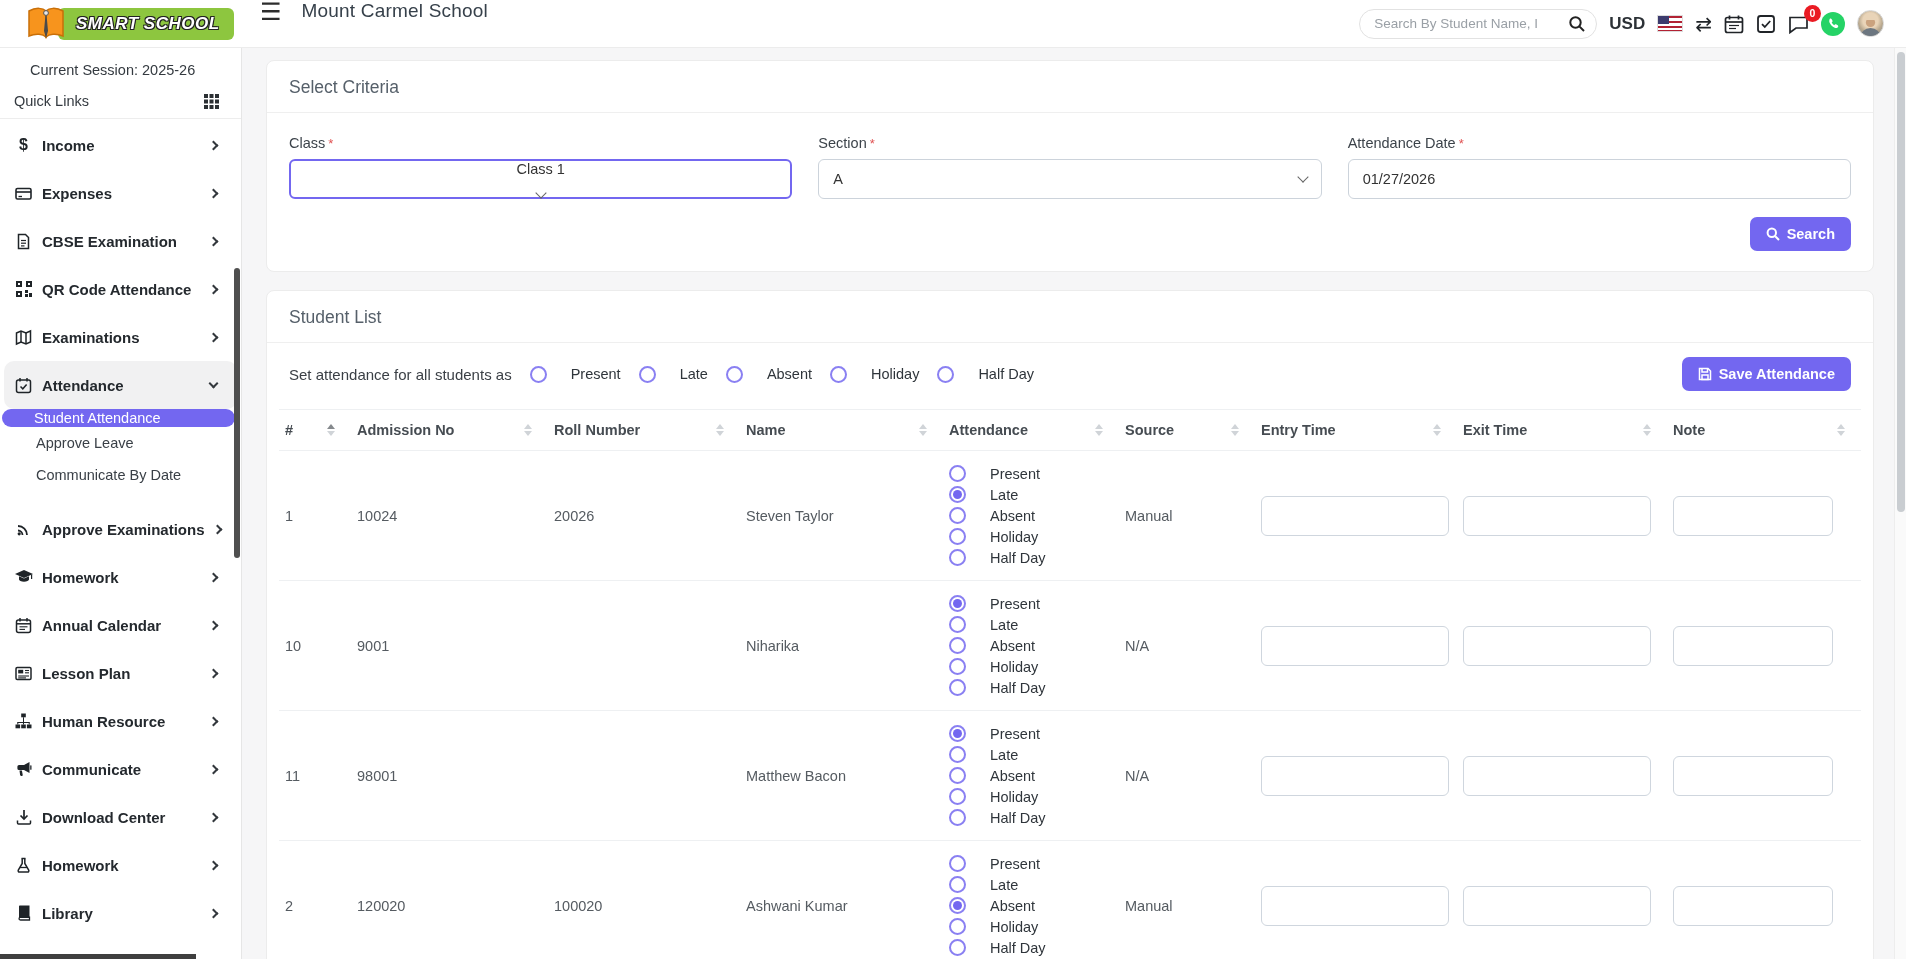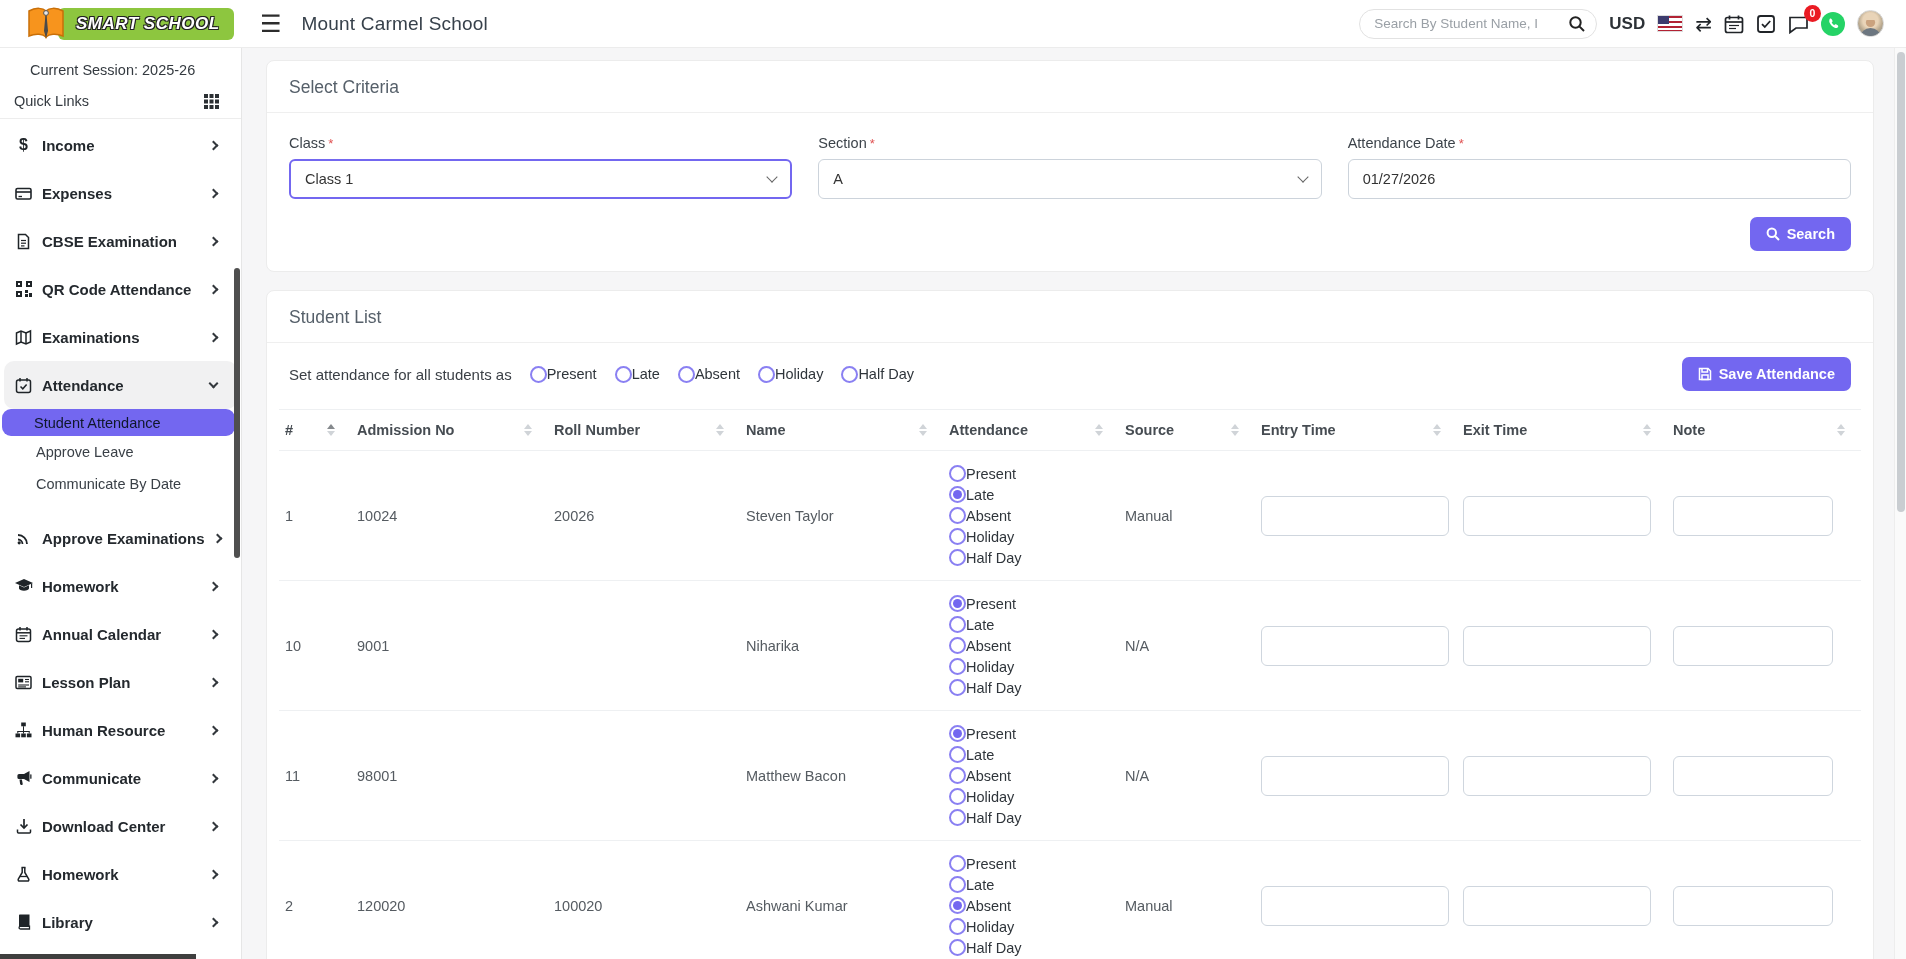--- a/index.html
+++ b/index.html
@@ -1,21 +1,21 @@
 <!DOCTYPE html>
 <html style="--accent: #7367f0;"><head>
 <meta charset="utf-8">
 <style>
   :root{ --accent:#7367f0; --ink:#2f3337; --muted:#6b7077; }
   *{box-sizing:border-box; margin:0; padding:0;}
   html,body{width:1906px;height:959px;overflow:hidden;}
   body{font-family:"Liberation Sans",sans-serif; background:#f6f6f7; color:var(--ink); position:relative;}
 
   
-  .topbar{position:absolute;top:0;left:0;right:0;height:48px;background:#fff;border-bottom:1px solid #ececec;display:flex;align-items:center;z-index:5;}
+  .topbar{position:absolute;top:0;left:0;right:0;height:48px;background:#fff;border-bottom:1px solid #ececec;display:flex;z-index:5;}
   .logo-area{width:242px;display:flex;align-items:center;padding-left:26px;gap:0;}
   .logo-book{width:40px;height:38px;flex:0 0 auto;margin-right:-8px;z-index:2;}
   .logo-badge{background:#8dc63f;border-radius:6px;color:#fff;font-weight:bold;font-style:italic;font-size:17px;letter-spacing:.5px;padding:6px 14px 6px 18px;text-shadow:-1px -1px 0 #222,1px -1px 0 #222,-1px 1px 0 #222,1px 1px 0 #222;white-space:nowrap;}
   .hamburger{font-size:24px;color:#2c2c2c;margin:0 20px 0 18px;cursor:pointer;line-height:1;}
   .app-title{font-size:19px;font-weight:normal;color:#37414b;letter-spacing:.2px;}
   .top-right{margin-left:auto;display:flex;align-items:center;gap:12px;padding-right:22px;}
   .searchbox{position:relative;width:238px;}
   .searchbox input{width:100%;height:30px;border:1px solid #e2e2e2;border-radius:16px;padding:0 34px 0 14px;font-size:13.5px;color:#555;outline:none;font-family:"Liberation Sans",sans-serif;}
   .searchbox input::placeholder{color:#9aa0a6;}
   .searchbox .s-ico{position:absolute;right:11px;top:6px;}
@@ -34,42 +34,42 @@
   .session{padding:14px 14px 6px 14px;font-size:14.5px;color:#343a40;margin-left:16px;}
   .quicklinks{display:flex;align-items:center;justify-content:space-between;padding:9px 22px 9px 14px;font-size:14.5px;color:#343a40;border-bottom:1px solid #ededed;cursor:pointer;}
   .nav{padding-top:2px;}
   .nav-item{height:48px;display:flex;align-items:center;padding:0 24px 0 14px;gap:9px;cursor:pointer;}
   .nav-item.active-parent{background:#f1f1f2;border-radius:10px;margin:0 4px;padding:0 20px 0 10px;}
   .nav-icon{width:19px;display:inline-flex;justify-content:center;color:#1f2428;font-weight:bold;font-size:16px;flex:0 0 auto;}
   .nav-label{font-size:15px;font-weight:bold;color:#24292e;flex:1;white-space:nowrap;}
   .chev{width:7px;height:7px;border-right:2px solid #33383d;border-bottom:2px solid #33383d;transform:rotate(-45deg);flex:0 0 auto;}
   .chev.down{transform:rotate(45deg);margin-top:-3px;}
   .submenu-item{height:32px;display:flex;align-items:center;padding-left:36px;font-size:14.5px;color:#3a4047;cursor:pointer;}
-  .submenu-item.active{background:var(--accent);color:#0f172a;border-radius:9px;margin:0 6px 0 2px;padding-left:32px;height:27px;}
+  .submenu-item.active{background:var(--accent);color:#ffffff;border-radius:9px;margin:0 6px 0 2px;padding-left:32px;height:18px;}
   .submenu-gap{height:14px;}
   .side-vscroll{position:absolute;right:1px;top:220px;width:6px;height:290px;background:#4f4f4f;border-radius:3px;}
   .side-hscroll{position:absolute;left:0;bottom:0;height:5px;width:196px;background:#3f3f3f;}
 
   
   .main{position:absolute;left:242px;top:48px;right:0;bottom:0;padding:12px 32px 0 24px;overflow:hidden;}
   .card{background:#fff;border:1px solid #ececec;border-radius:8px;margin-bottom:18px;}
   .card-title{font-size:17.5px;color:#56606a;padding:16px 22px 14px 22px;border-bottom:1px solid #efefef;}
   .form-area{display:flex;gap:26px;padding:22px 22px 0 22px;}
   .field{flex:1;}
   .field label{display:block;font-size:14.5px;color:#3c434a;margin-bottom:8px;}
   .req::after{content:"*";color:#e05252;margin-left:3px;font-size:13px;}
   .select,.textinput{height:40px;border:1px solid #ccd3db;border-radius:6px;display:flex;align-items:center;justify-content:space-between;padding:0 14px;font-size:14.5px;color:#333;background:#fff;cursor:pointer;}
-  .select.focused{border:2px solid var(--accent);}
+  .select.focused{border:2px solid var(--accent);flex-direction:column;}
   .sel-chev{width:8px;height:8px;border-right:1.8px solid #666;border-bottom:1.8px solid #666;transform:rotate(45deg);margin-top:-4px;}
   .btn-row{display:flex;justify-content:flex-end;padding:18px 22px 20px 22px;}
   .btn{display:inline-flex;align-items:center;gap:7px;background:var(--accent);border:none;color:#fff;font-size:14.5px;font-weight:bold;padding:9px 16px;border-radius:7px;cursor:pointer;font-family:"Liberation Sans",sans-serif;}
 
   .bulk-row{display:flex;align-items:center;justify-content:space-between;padding:14px 22px 10px 22px;}
   .bulk-left{display:flex;align-items:center;gap:18px;font-size:15px;color:#3a3f45;}
-  .radio-item{display:inline-flex;align-items:center;gap:0;cursor:pointer;}
+  .radio-item{display:inline-flex;align-items:center;gap:24px;cursor:pointer;}
   .radio-circle{width:17px;height:17px;border:2px solid #8a80f2;border-radius:50%;position:relative;flex:0 0 auto;background:#fff;}
   .radio-item.checked .radio-circle::after{content:"";position:absolute;inset:2px;border-radius:50%;background:var(--accent);}
   .radio-label{font-size:14.5px;color:#2f353b;}
 
   .table{margin:8px 12px 0 12px;}
   .trow{display:grid;grid-template-columns:72px 197px 192px 203px 176px 136px 202px 210px 1fr;align-items:center;border-bottom:1px solid #eef0f2;}
   .trow.head{border-top:1px solid #eef0f2;height:42px;}
   .hcell{display:flex;align-items:center;font-size:14.5px;font-weight:bold;color:#464c52;padding-left:6px;}
   .sort{display:inline-flex;flex-direction:column;gap:2px;margin-left:auto;margin-right:16px;}
   .sort i{width:0;height:0;border-left:4px solid transparent;border-right:4px solid transparent;display:block;}

